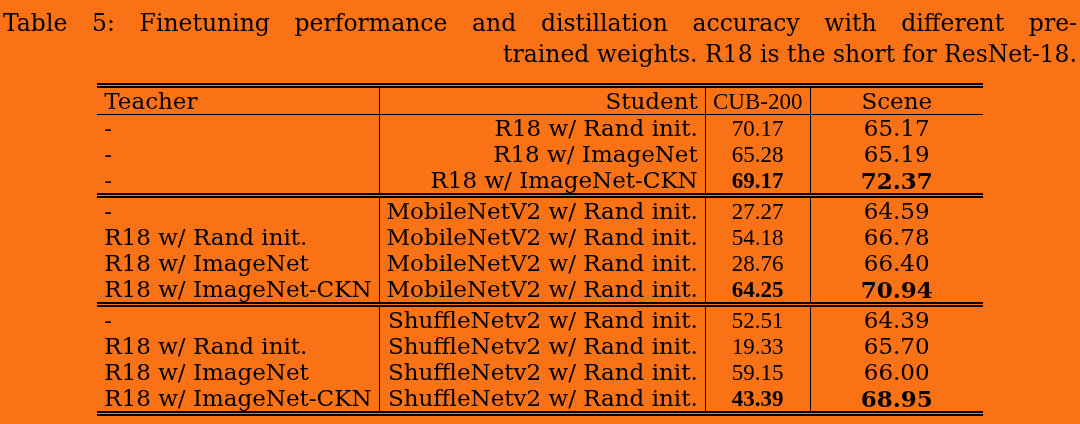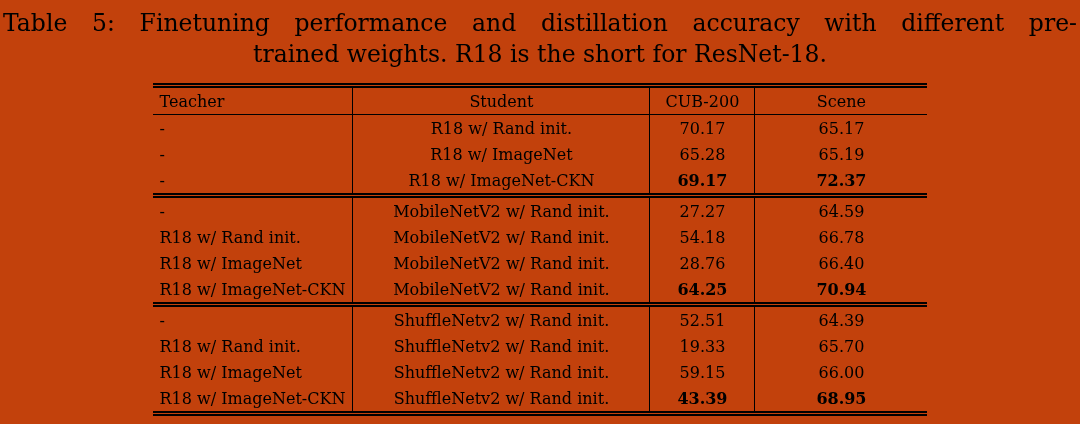--- a/index.html
+++ b/index.html
@@ -4,65 +4,65 @@
 <style>
   html, body {
     margin: 0;
     padding: 0;
     background: #ffffff;
   }
   .page {
     position: relative;
     width: 1080px;
     height: 424px;
-    background: #c2410c;
+    background: #f97316;
     color: #000000;
     font-family: "DejaVu Serif", "Liberation Serif", serif;
     overflow: hidden;
     box-sizing: border-box;
     padding-top: 8px;
   }
   .caption {
     margin: 0;
     padding: 0 3px;
     font-size: 23.5px;
     line-height: 31px;
   }
   .caption .line1 {
     display: block;
     text-align: justify;
     text-align-last: justify;
   }
   .caption .line2 {
     display: block;
-    text-align: center;
+    text-align: right;
   }
   table.results {
     border-collapse: collapse;
     margin: 13px auto 0;
-    font-size: 16px;
+    font-size: 23px;
     border-top: 5px double #000;
     border-bottom: 5px double #000;
   }
   table.results th,
   table.results td {
     font-weight: normal;
     padding: 1.5px 7px;
     line-height: 23px;
     white-space: nowrap;
   }
   table.results thead {
     border-bottom: 1.5px solid #000;
   }
   tbody.group + tbody.group {
     border-top: 5px double #000;
   }
   .col-teacher { text-align: left;  min-width: 168px; }
-  .col-student { text-align: center;  min-width: 282px; border-left: 1.3px solid #000; }
-  .col-cub     { text-align: center;min-width: 90px;  border-left: 1.3px solid #000; }
+  .col-student { text-align: right;  min-width: 282px; border-left: 1.3px solid #000; }
+  .col-cub     { text-align: center;min-width: 90px;  border-left: 1.3px solid #000; font-family: Liberation Serif, serif; }
   .col-scene   { text-align: center;  min-width: 158px; border-left: 1.3px solid #000; }
   tr.best-row .col-cub,
   tr.best-row .col-scene {
     font-weight: bold;
   }
 </style>
 </head>
 <body>
 
 <div class="page">

